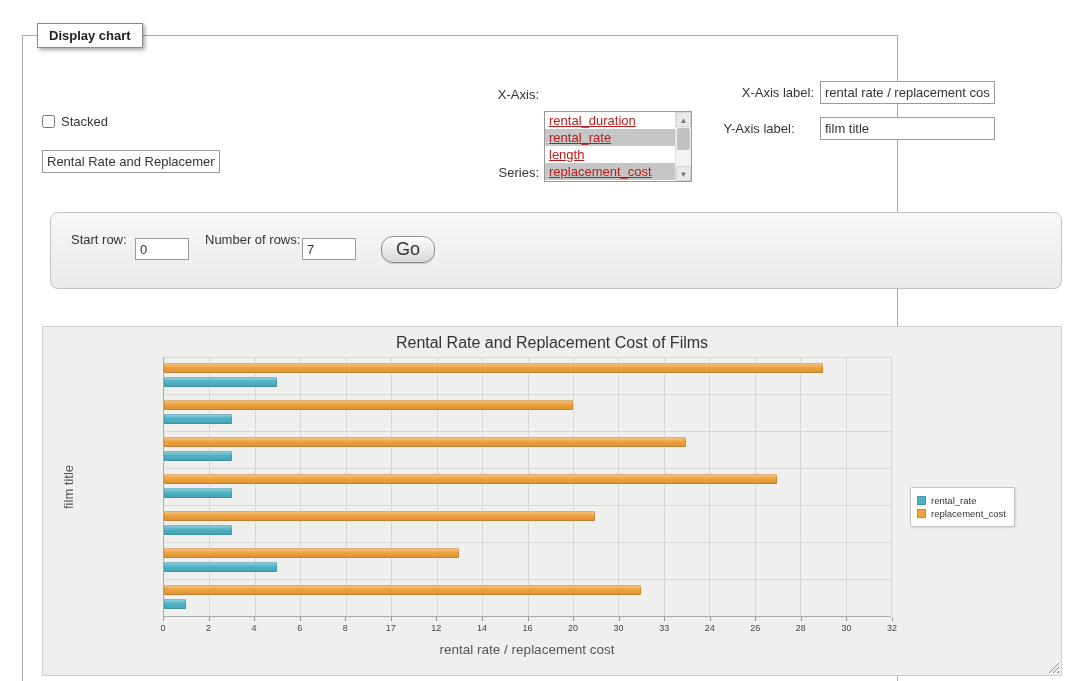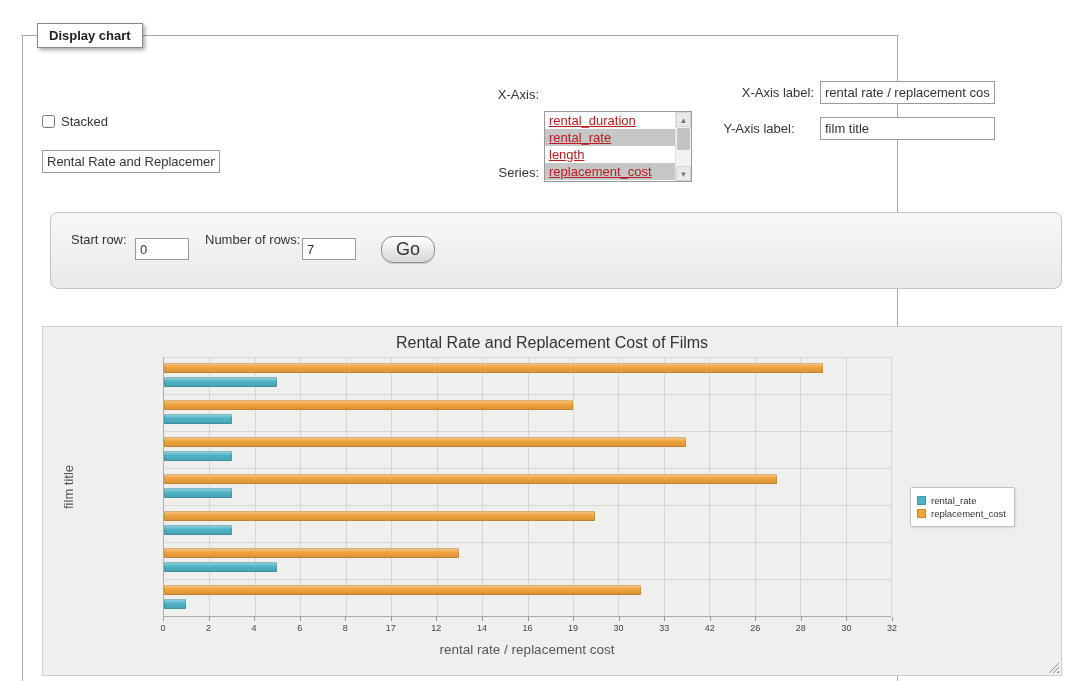--- a/index.html
+++ b/index.html
@@ -232,24 +232,24 @@
       <div class="abs xtick-labels">
           <span class="xtick-label" style="left: 0%;">0</span>
           <span class="xtick-label" style="left: 6.25%;">2</span>
           <span class="xtick-label" style="left: 12.5%;">4</span>
           <span class="xtick-label" style="left: 18.75%;">6</span>
           <span class="xtick-label" style="left: 25%;">8</span>
           <span class="xtick-label" style="left: 31.25%;">17</span>
           <span class="xtick-label" style="left: 37.5%;">12</span>
           <span class="xtick-label" style="left: 43.75%;">14</span>
           <span class="xtick-label" style="left: 50%;">16</span>
-          <span class="xtick-label" style="left: 56.25%;">19</span>
+          <span class="xtick-label" style="left: 56.25%;">20</span>
           <span class="xtick-label" style="left: 62.5%;">30</span>
           <span class="xtick-label" style="left: 68.75%;">33</span>
-          <span class="xtick-label" style="left: 75%;">42</span>
+          <span class="xtick-label" style="left: 75%;">24</span>
           <span class="xtick-label" style="left: 81.25%;">26</span>
           <span class="xtick-label" style="left: 87.5%;">28</span>
           <span class="xtick-label" style="left: 93.75%;">30</span>
           <span class="xtick-label" style="left: 100%;">32</span>
         </div>
       <div class="abs x-axis-title">rental rate / replacement cost</div>
       <div class="abs chart-legend">
           <div class="legend-item">
             <span class="legend-swatch" style="background-color: rgb(79, 179, 198);"></span>
             <span class="legend-label">rental_rate</span>

